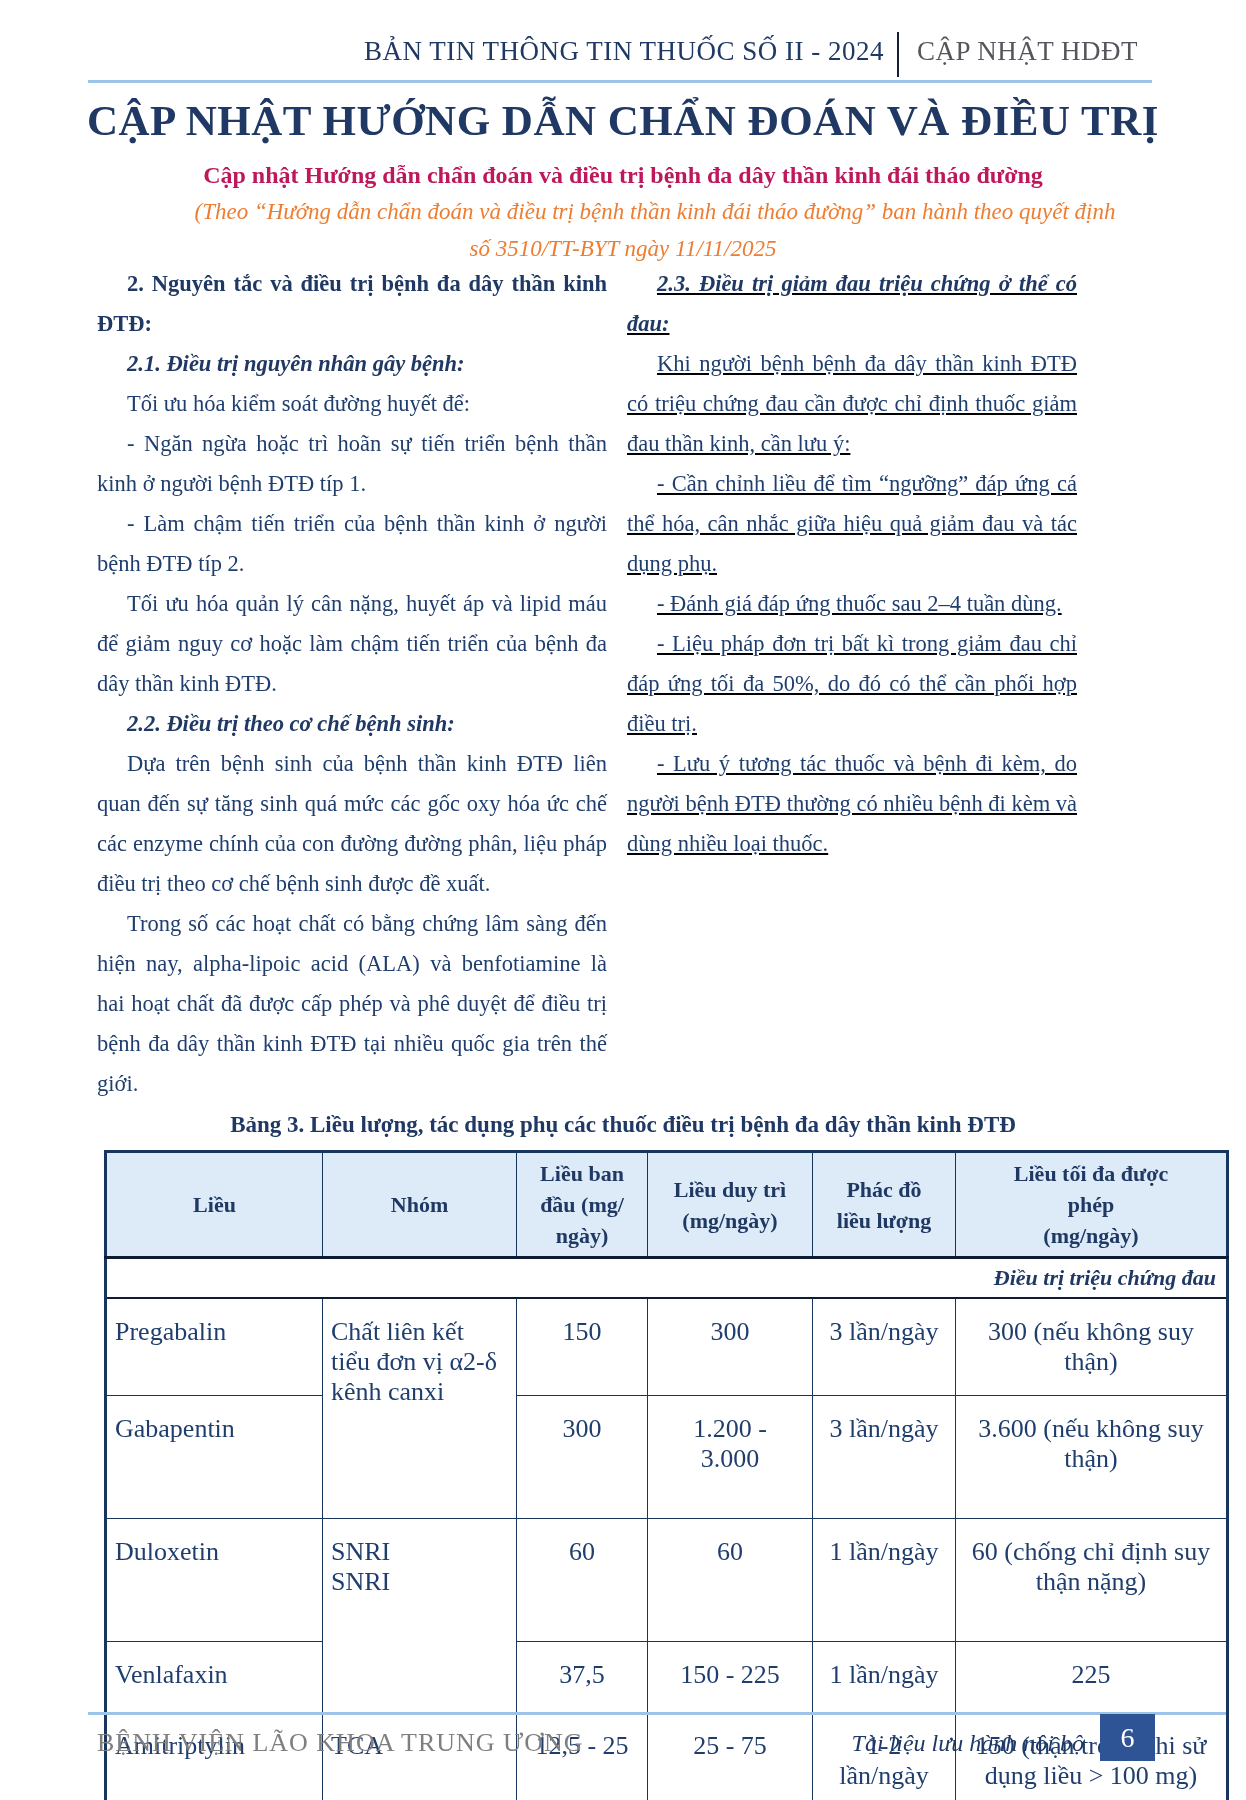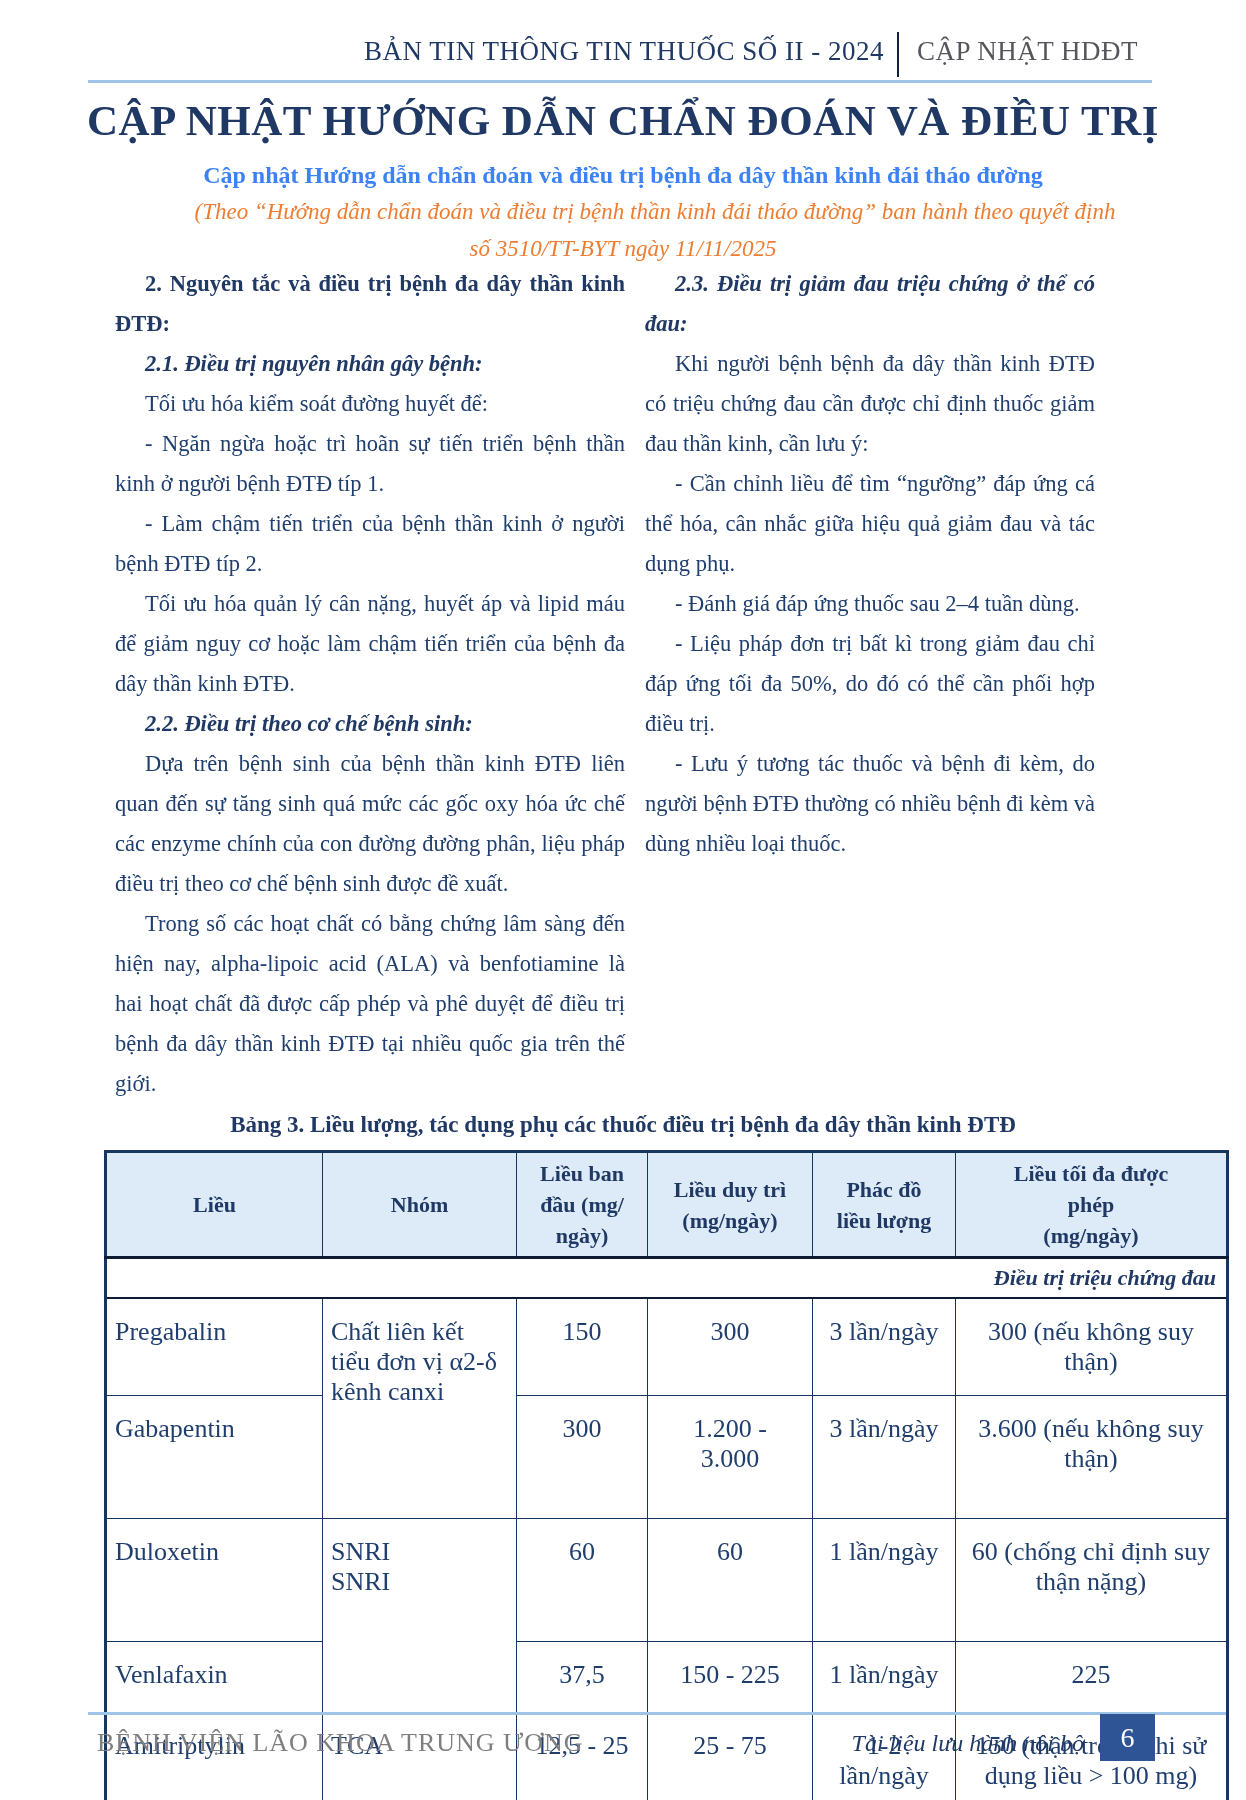--- a/index.html
+++ b/index.html
@@ -10,28 +10,28 @@
   .hdr-left{position:absolute;top:36px;left:0;width:884px;text-align:right;
             font-size:27px;color:#1f3864;letter-spacing:.5px;}
   .hdr-divider{position:absolute;left:897px;top:32px;width:2px;height:45px;background:#14203c;}
   .hdr-right{position:absolute;left:917px;top:36px;font-size:27px;color:#54565c;letter-spacing:.5px;}
   .top-rule{position:absolute;top:80px;left:88px;width:1064px;height:3px;background:#9dc3e6;}
 
   
   .title{position:absolute;top:96px;left:0;width:100%;text-align:center;
          font-size:43px;font-weight:bold;color:#1f3864;letter-spacing:.5px;}
   .subtitle{position:absolute;top:162px;left:0;width:100%;text-align:center;
-            font-size:24px;font-weight:bold;color:#3b82f6;}
+            font-size:24px;font-weight:bold;color:#be185d;}
   .cite{position:absolute;left:0;width:100%;text-align:center;
         font-size:23px;font-style:italic;color:#ed7d31;}
   .cite1{top:199px;padding-left:32px;} .cite2{top:236px;}
 
   
-  .columns{position:absolute;top:264px;left:97px;width:998px;display:flex;gap:20px;justify-content:flex-end;}
-  .col-left{width:510px;} .col-right{width:450px;}
+  .columns{position:absolute;top:264px;left:97px;width:998px;display:flex;gap:20px;}
+  .col-left{width:510px;} .col-right{width:450px;text-decoration:underline;}
   .columns p{margin:0;font-size:22.5px;line-height:40px;text-align:justify;
              text-indent:30px;color:#1f3e6e;}
   .columns p.b{font-weight:bold;color:#1f3864;}
   .columns p.bi{font-weight:bold;font-style:italic;color:#1f3864;}
 
   
   .tbl-caption{position:absolute;top:1112px;left:0;width:100%;text-align:center;
                font-size:23px;font-weight:bold;color:#1f3864;}
   table.drug{position:absolute;top:1150px;left:104px;width:1122px;
              border-collapse:collapse;table-layout:fixed;}

